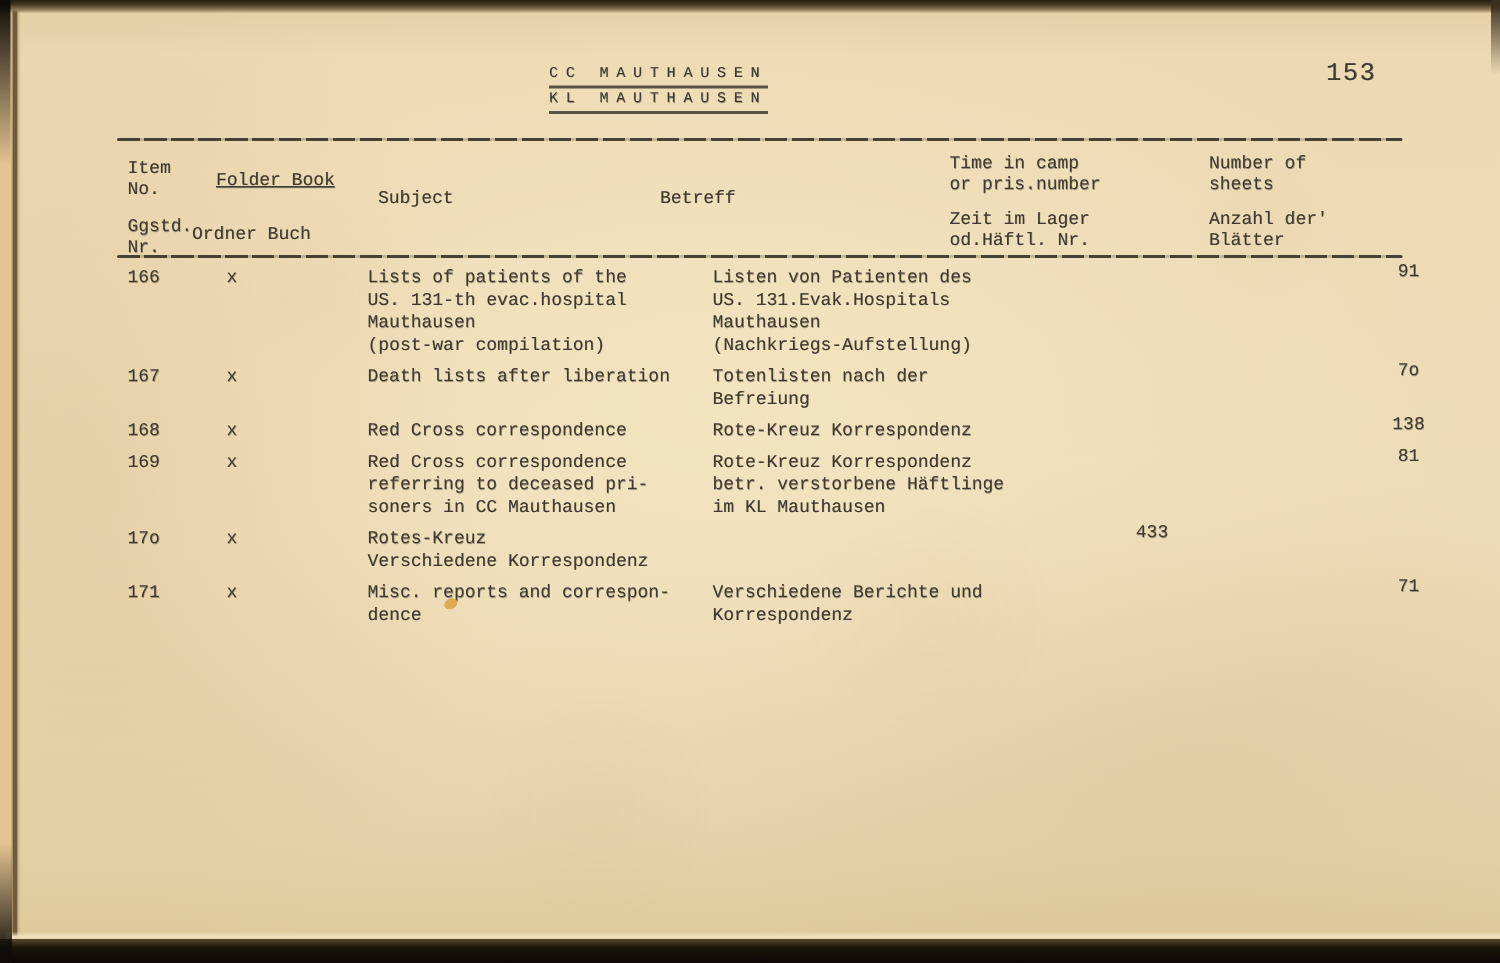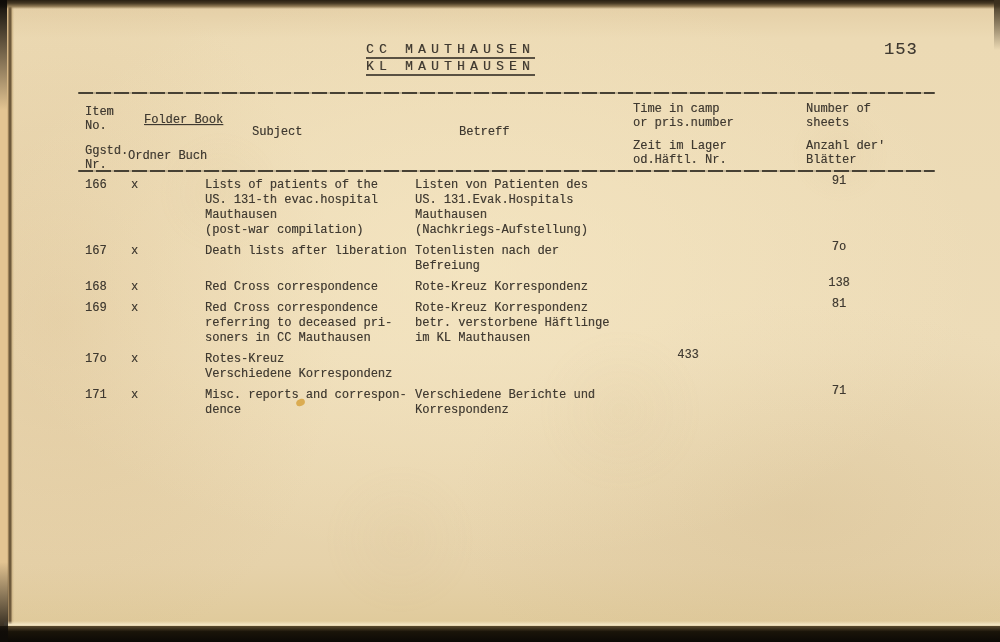--- a/index.html
+++ b/index.html
@@ -37,33 +37,33 @@
     background:linear-gradient(180deg,#0f0c08 0%,rgba(15,12,8,0) 100%);}
   .corner-bl{position:absolute;left:0;bottom:0;width:8px;height:80px;
     background:linear-gradient(0deg,#0f0c08 0%,rgba(15,12,8,0) 100%);}
   .corner-tr{position:absolute;right:0;top:0;width:6px;height:50px;
     background:linear-gradient(180deg,#3a2f1d 0%,rgba(58,47,29,0) 100%);}
 
   .typed{white-space:pre;font-size:12px;line-height:15px;
     text-shadow:0.35px 0.35px 0.3px rgba(63,57,48,0.45);}
   .abs{position:absolute;}
 
-  .title-line{font-size:13px;letter-spacing:5.2px;line-height:13px;
+  .title-line{font-size:10px;letter-spacing:5.2px;line-height:13px;
     border-bottom:2px solid rgba(62,56,46,0.85);padding-bottom:1px;
     text-shadow:0.4px 0.4px 0.3px rgba(63,57,48,0.5);white-space:pre;}
   .page-number{font-size:17px;letter-spacing:1px;}
 
   .rule{height:2px;border-radius:1px;
     background:repeating-linear-gradient(90deg,#474134 0px 15px,rgba(71,65,52,0.25) 15px 18px);}
 
   .hdr{line-height:14px;}
 
   #table-body{position:absolute;left:85px;top:178px;width:850px;}
   .row{display:grid;grid-template-columns:46px 74px 210px 218px 172px 130px;
-    margin-bottom:6px;align-items:start;}
+    margin-bottom:6px;align-items:start;gap:20px;}
   .cell{white-space:pre;font-size:12px;line-height:15px;
     text-shadow:0.35px 0.35px 0.3px rgba(63,57,48,0.45);}
   .cell-sheets{text-align:center;padding-right:62px;margin-top:-4px;}
 
   .speck{position:absolute;left:296px;top:399px;width:9px;height:7px;border-radius:60% 40% 55% 45%;
     background:#d7a340;transform:rotate(-12deg);opacity:.85;}
 </style>
 </head>
 <body>
 
@@ -87,21 +87,21 @@
   <div class="abs rule" style="left:78px;top:92px;width:857px;"></div>
   <div class="abs rule" style="left:78px;top:170px;width:857px;"></div>
 
   <div class="abs typed hdr" style="left:85px;top:105px;"><div>Item</div><div>No.</div></div>
   <div class="abs typed hdr" style="left:85px;top:144px;"><div>Ggstd.</div><div>Nr.</div></div>
 
   <div class="abs typed" style="left:144px;top:113px;text-decoration:underline;">Folder Book</div>
   <div class="abs typed" style="left:128px;top:149px;">Ordner Buch</div>
 
   <div class="abs typed" style="left:252px;top:125px;">Subject</div>
-  <div class="abs typed" style="left:459px;top:125px;text-align:right;">Betreff</div>
+  <div class="abs typed" style="left:440px;top:125px;text-align:right;">Betreff</div>
 
   <div class="abs typed hdr" style="left:633px;top:102px;"><div>Time in camp</div><div>or pris.number</div></div>
   <div class="abs typed hdr" style="left:633px;top:139px;"><div>Zeit im Lager</div><div>od.Häftl. Nr.</div></div>
 
   <div class="abs typed hdr" style="left:806px;top:102px;"><div>Number of</div><div>sheets</div></div>
   <div class="abs typed hdr" style="left:806px;top:139px;"><div>Anzahl der'</div><div>Blätter</div></div>
 
   <div id="table-body">
       <div class="row">
         <div class="cell cell-item">166</div>

